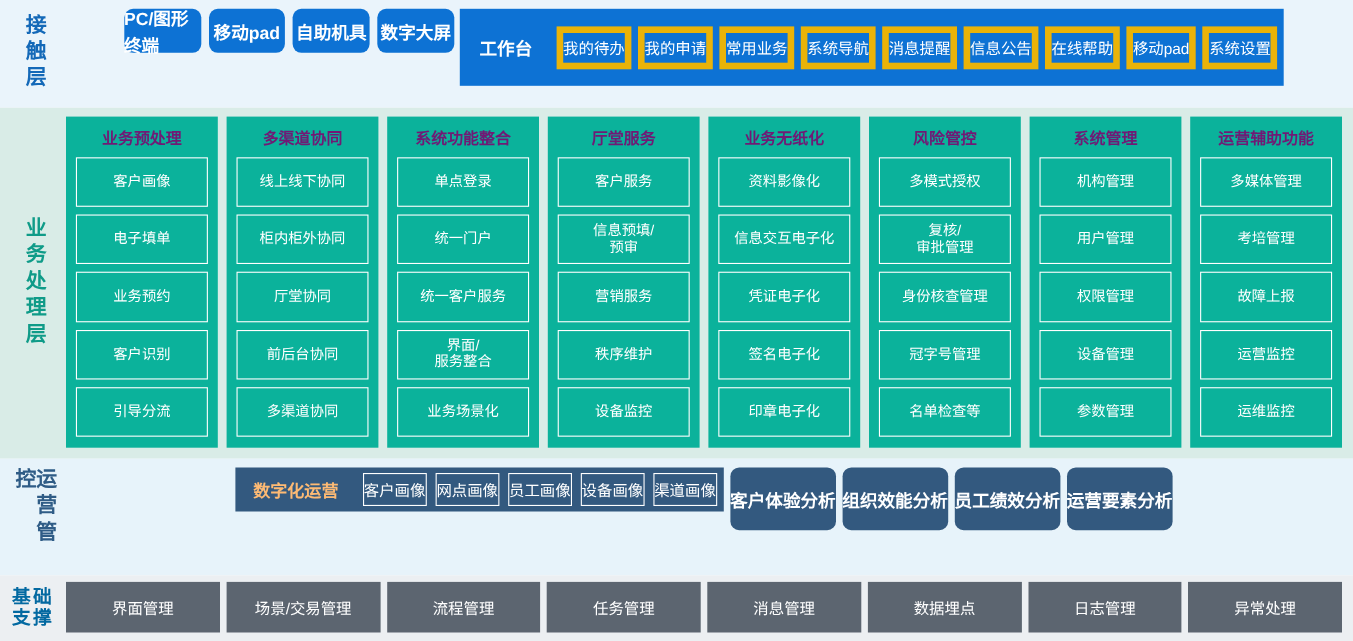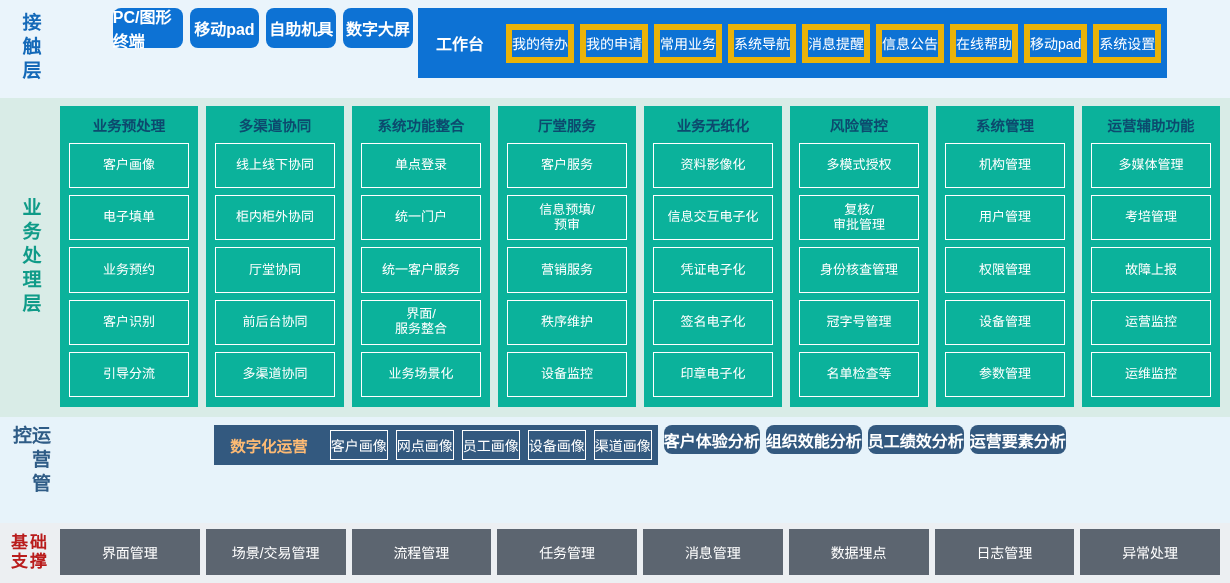--- a/index.html
+++ b/index.html
@@ -122,21 +122,21 @@
     flex: 1;
     background: #0bb29b;
     display: flex;
     flex-direction: column;
     align-items: stretch;
     padding: 8px 9px 10px 9px;
     box-sizing: border-box;
     gap: 7px;
   }
   .biz-col-title {
-    color: #0c4a6e;
+    color: #701a75;
     font-size: 14.5px;
     font-weight: bold;
     text-align: center;
     margin-bottom: 1px;
     white-space: nowrap;
   }
   .biz-item {
     border: 1px solid #ffffff;
     color: #ffffff;
     font-size: 13px;
@@ -181,42 +181,42 @@
     color: #ffffff;
     font-size: 14px;
     display: flex;
     align-items: center;
     justify-content: center;
     white-space: nowrap;
   }
   .ops-row-analysis {
     display: flex;
     gap: 6px;
-    height: 29px;
+    height: 57px;
   }
   .ops-analysis {
     flex: 1;
     background: #33597f;
     border-radius: 8px;
     color: #ffffff;
     font-size: 16px;
     font-weight: bold;
     display: flex;
     align-items: center;
     justify-content: center;
   }
 
   
   .layer-foundation {
     background: #eceff2;
     height: 60px;
     padding: 6px 10px 8px 0;
   }
   .layer-foundation .band-label {
-    color: #b91c1c;
+    color: #0369a1;
     flex-direction: column;
     font-size: 17px;
     line-height: 1.12;
     letter-spacing: 2px;
   }
   .found-row {
     display: flex;
     gap: 6px;
     flex: 1;
   }

